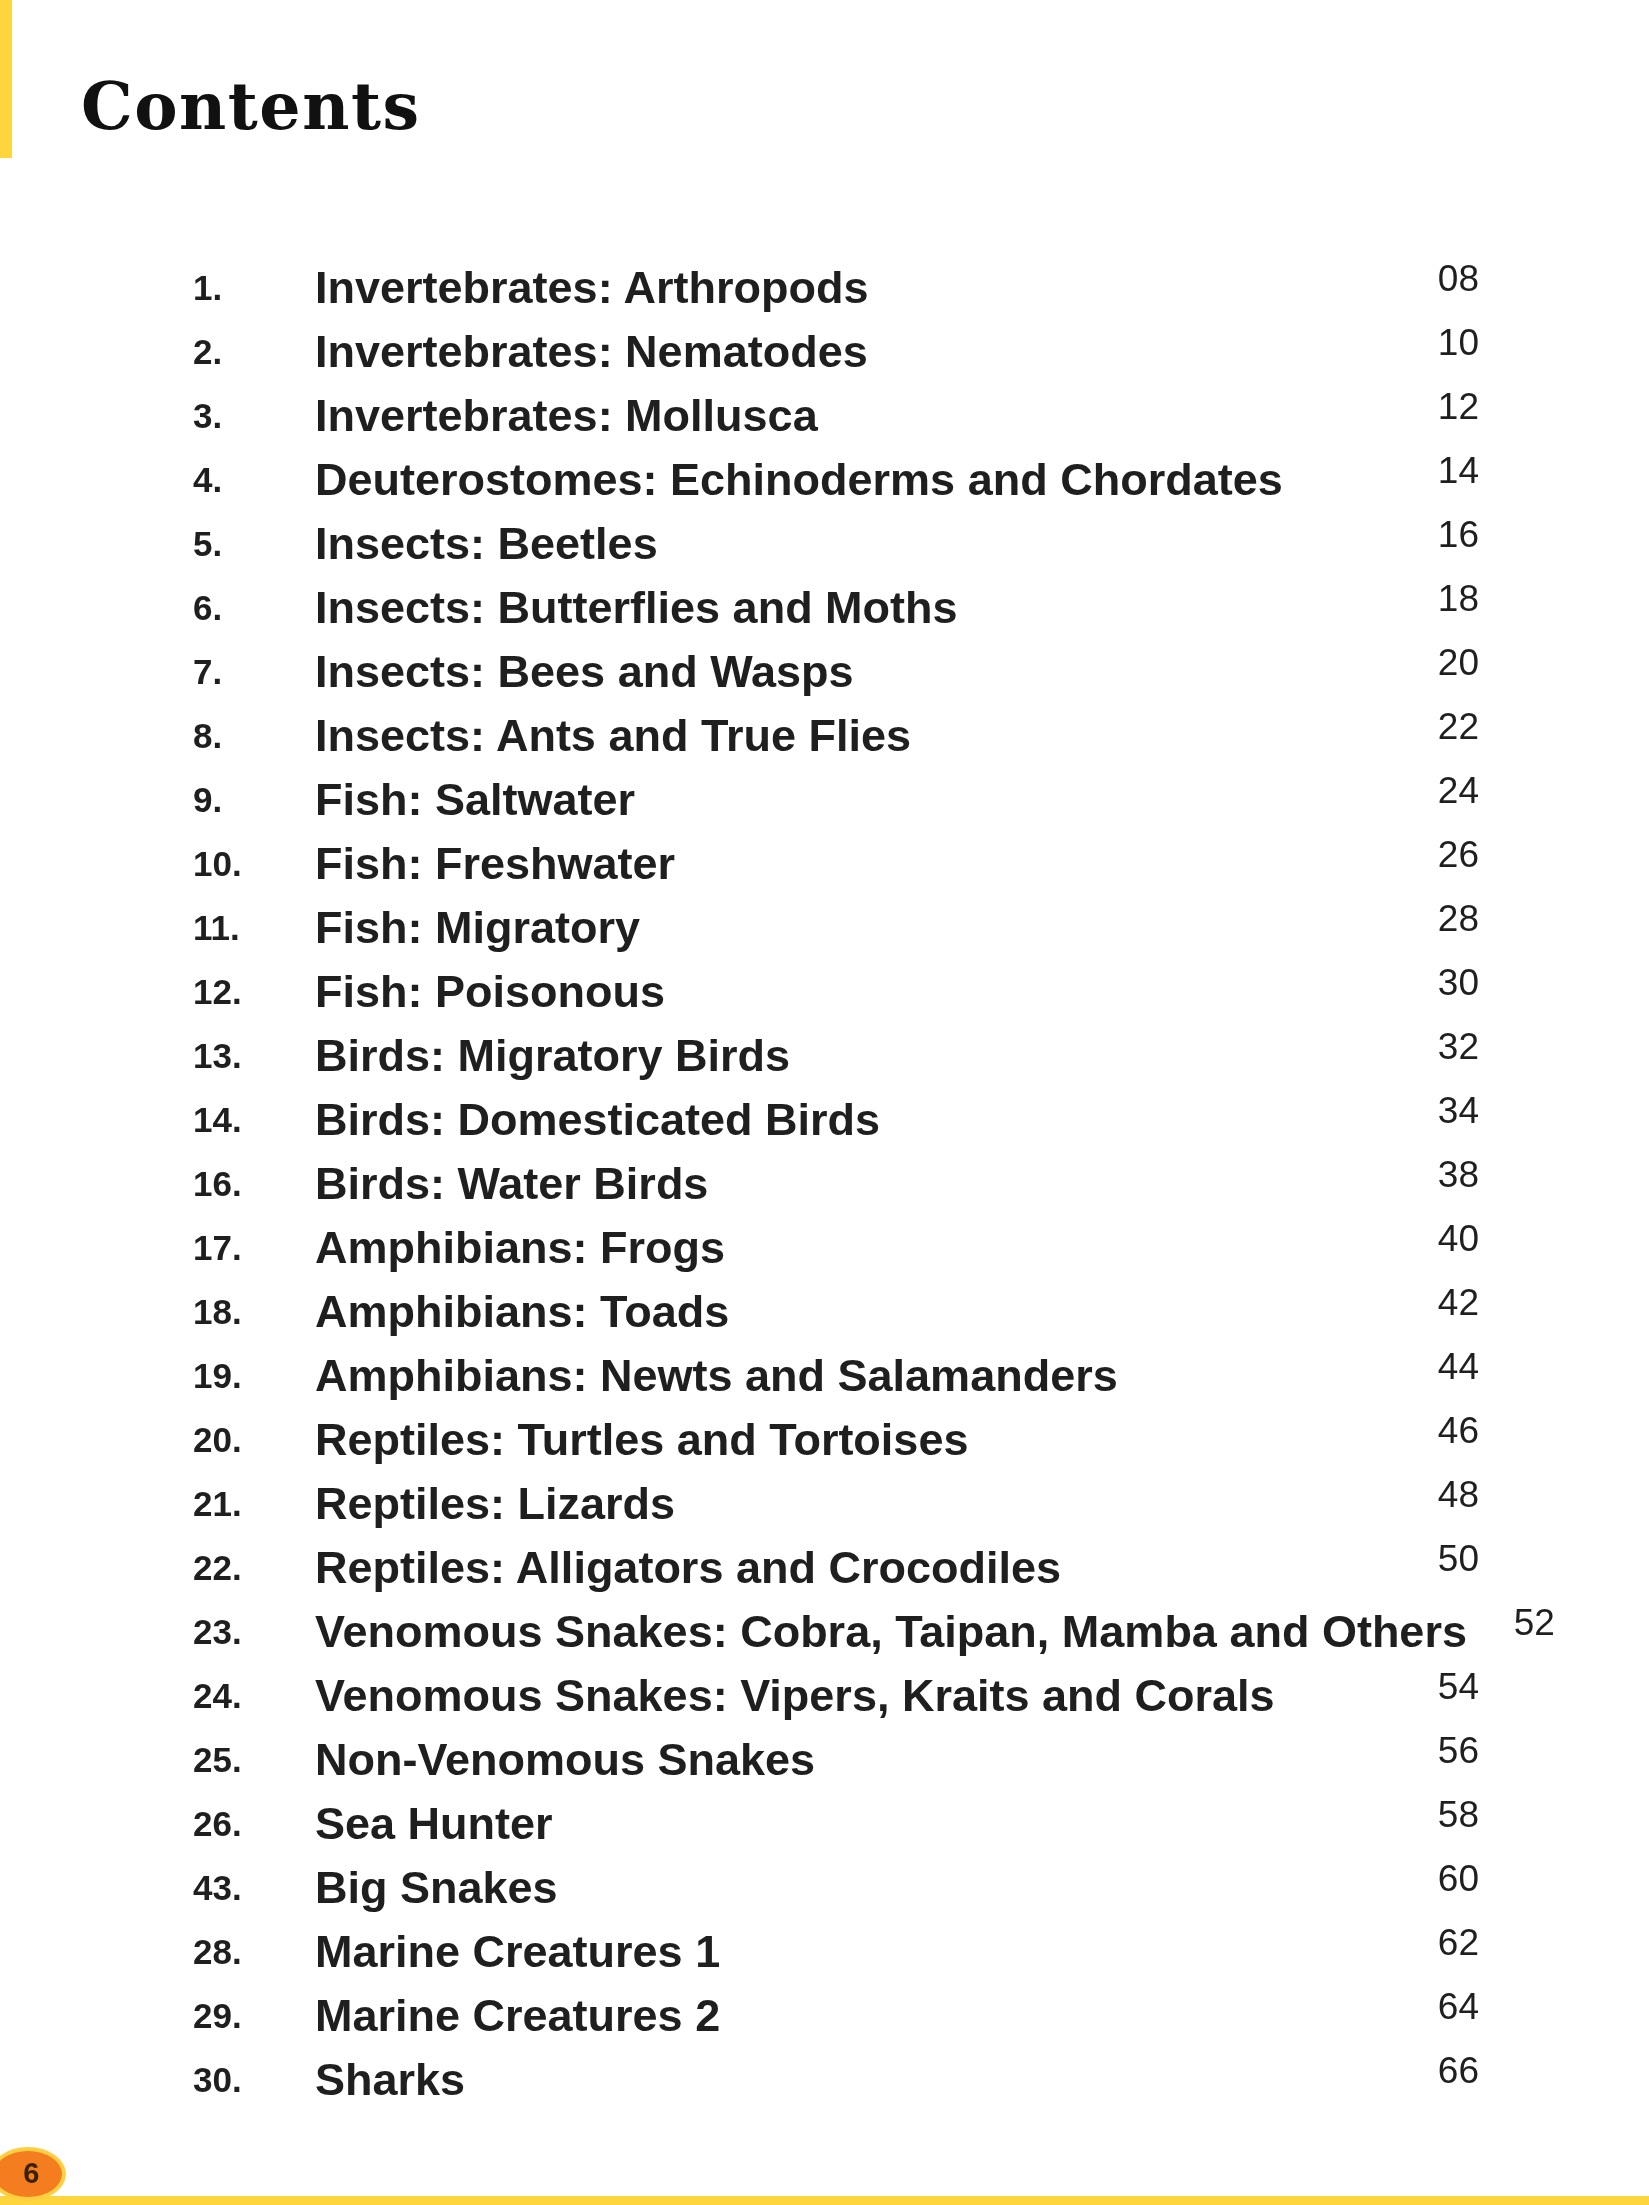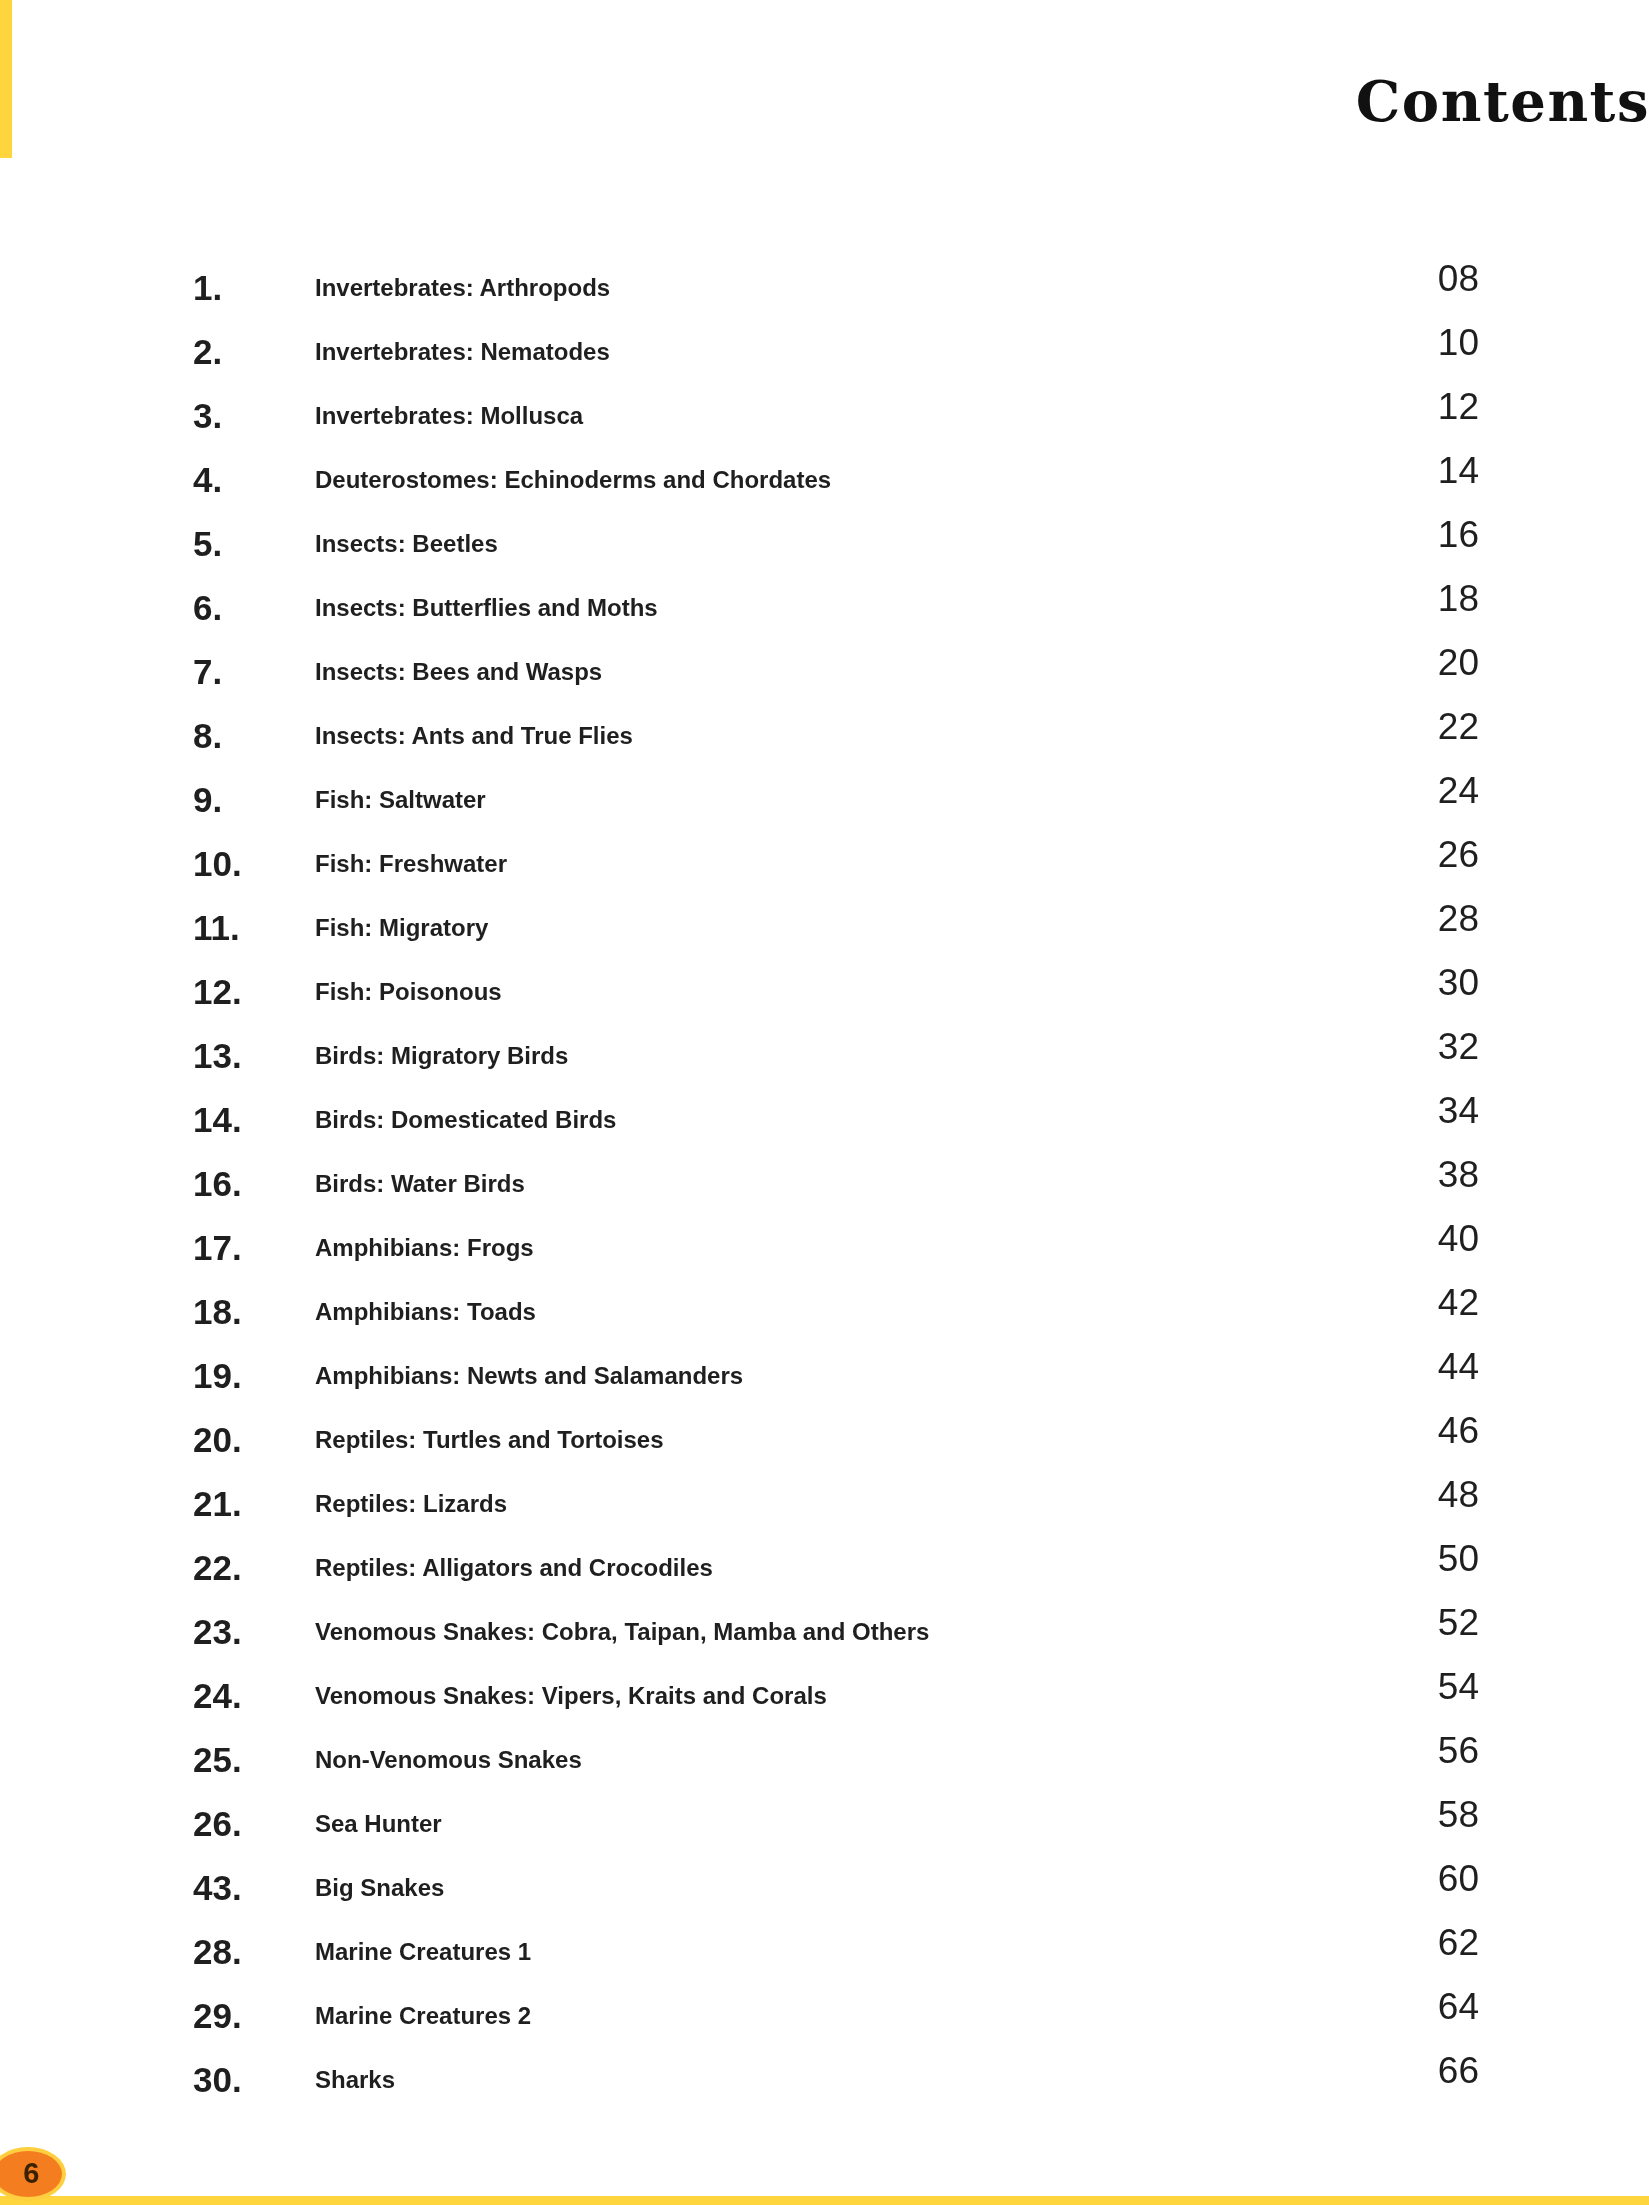--- a/index.html
+++ b/index.html
@@ -34,24 +34,24 @@
     background: #ffd53e;
   }
   .title {
     position: absolute;
     top: 68px;
     left: 0;
     width: 100%;
     margin: 0;
     padding-left: 81px;
     box-sizing: border-box;
-    text-align: right;
+    text-align: left;
     font-family: "DejaVu Serif", serif;
     font-weight: 700;
-    font-size: 56px;
+    font-size: 65px;
     letter-spacing: 1.5px;
     color: #111111;
   }
   .toc {
     position: absolute;
     top: 256px;
     left: 193px;
     right: 171px;
   }
   .toc-row {
@@ -60,21 +60,21 @@
     align-items: center;
     height: 64px;
   }
   .toc-row .num {
     font-weight: 700;
     font-size: 35px;
     color: #1f1f1f;
   }
   .toc-row .label {
     font-weight: 700;
-    font-size: 24px;
+    font-size: 45px;
     color: #1f1f1f;
     white-space: nowrap;
   }
   .toc-row .pg {
     justify-self: end;
     font-weight: 400;
     font-size: 37px;
     color: #1f1f1f;
     transform: translateY(-8.8px);
   }

